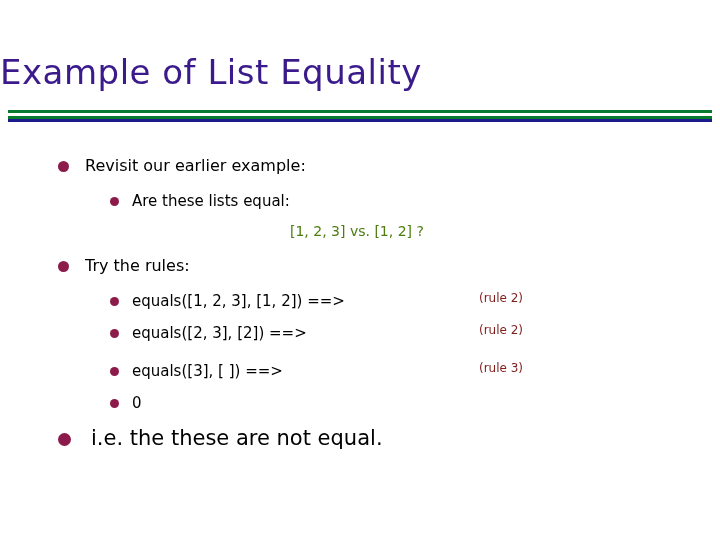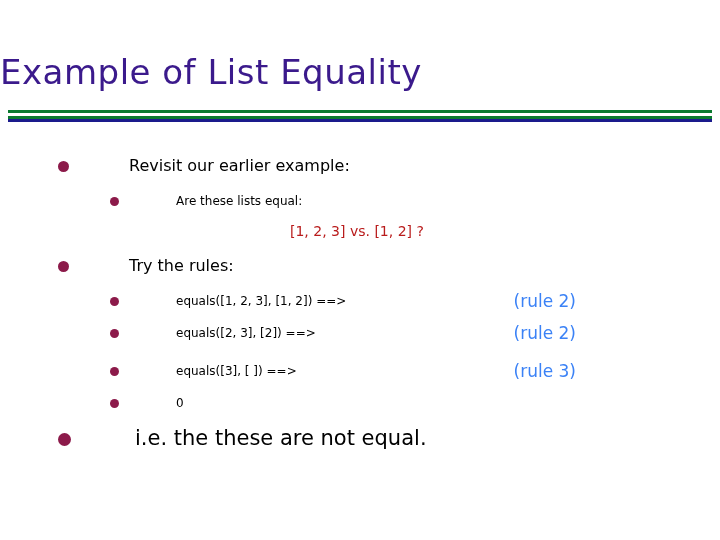--- a/index.html
+++ b/index.html
@@ -52,21 +52,20 @@
   .body {
     position: absolute;
     top: 155px;
     left: 0;
     width: 720px;
   }
   .row {
     position: relative;
     display: flex;
     align-items: flex-start;
-    gap: 44px;
   }
   .bullet {
     display: inline-block;
     border-radius: 50%;
     flex: 0 0 auto;
   }
 
   
   .lvl1 {
     margin-left: 58px;
@@ -91,30 +90,30 @@
     margin-bottom: 12px;
   }
   .lvl2 .bullet {
     width: 9px;
     height: 9px;
     background: #8c1a4a;
     margin-top: 6px;
     margin-right: 13px;
   }
   .lvl2 .txt {
-    font-size: 12px;
+    font-size: 15px;
     color: #000000;
     line-height: 20px;
   }
 
   
   .plain {
     margin-left: 290px;
     font-size: 14px;
-    color: #b91c1c;
+    color: #4d7c0f;
     margin-bottom: 16px;
   }
 
   
   .final {
     margin-left: 58px;
     margin-top: 6px;
   }
   .final .bullet {
     width: 13px;
@@ -127,23 +126,23 @@
     font-size: 21px;
     color: #000000;
     line-height: 26px;
   }
 
   .note {
     position: absolute;
     right: 0;
     top: 0;
     width: 150px;
-    font-size: 17px;
-    color: #3b82f6;
-    text-align: right;
+    font-size: 12px;
+    color: #7f1d1d;
+    text-align: center;
   }
   .noteholder {
     position: relative;
     width: 576px;
   }
   .spacer-sm { height: 6px; }
 </style>
 </head>
 <body>
 

